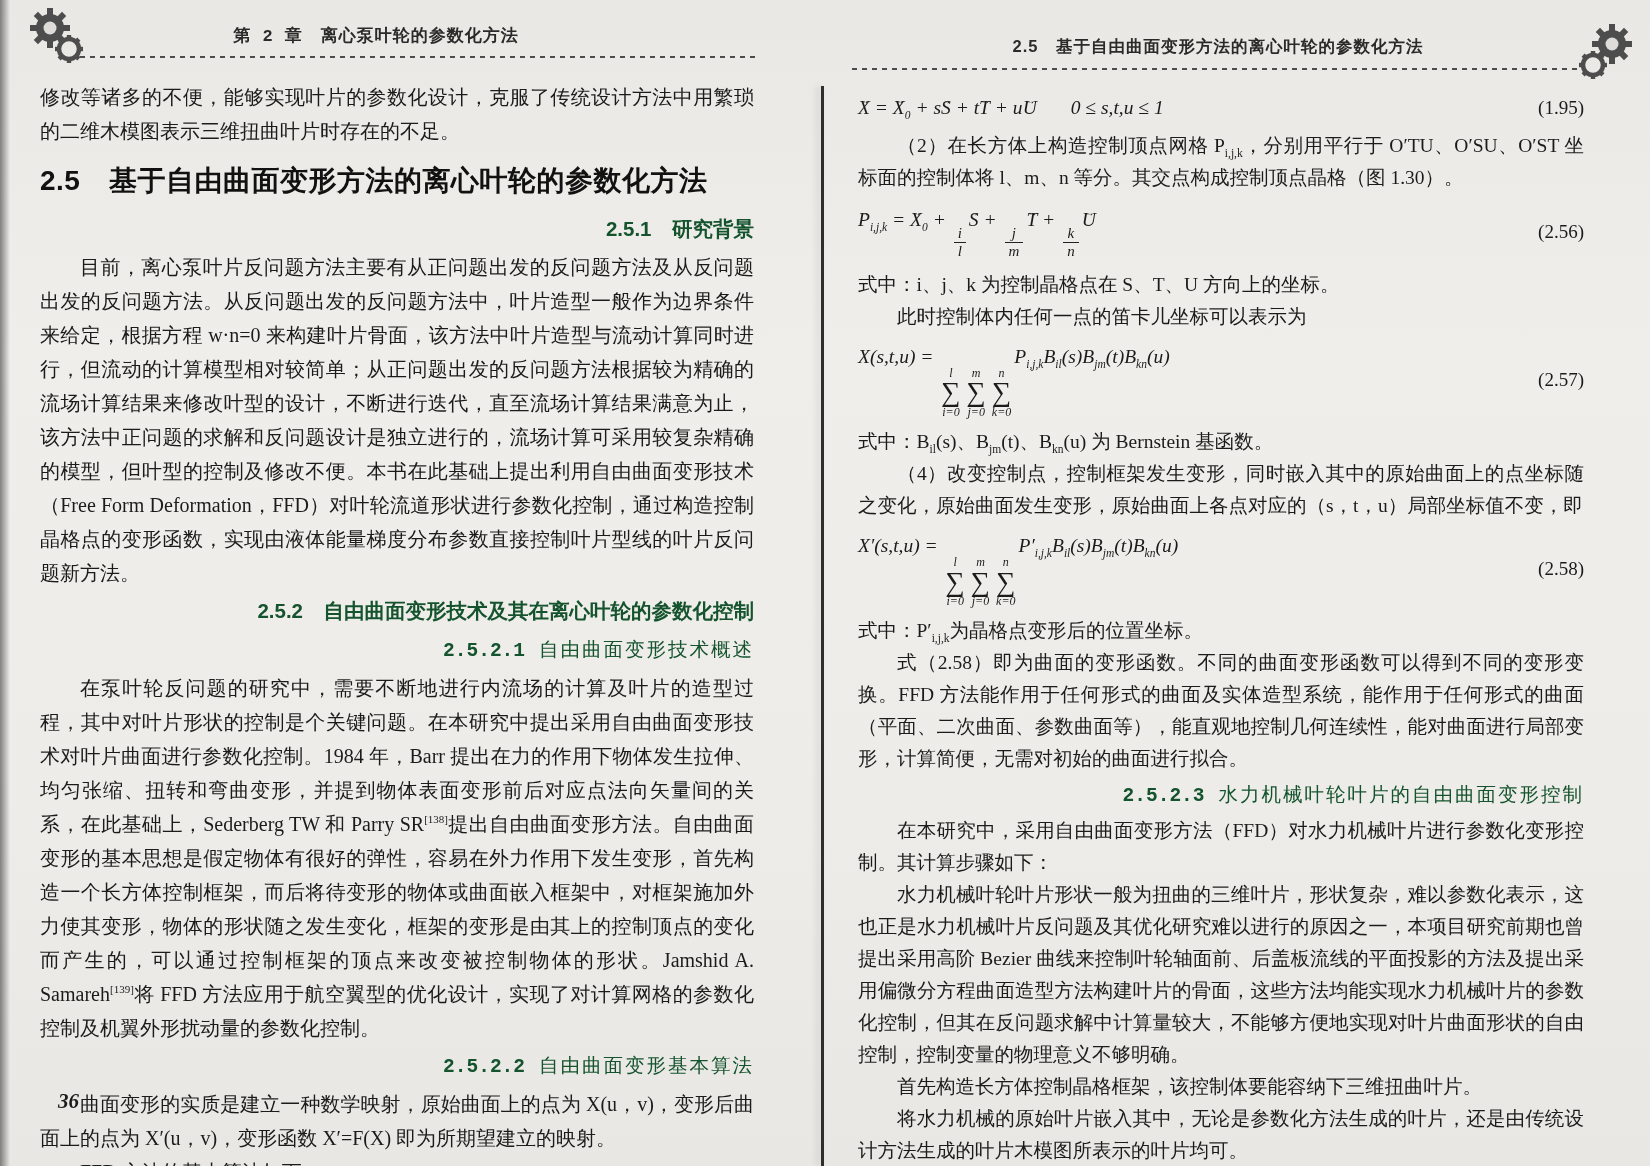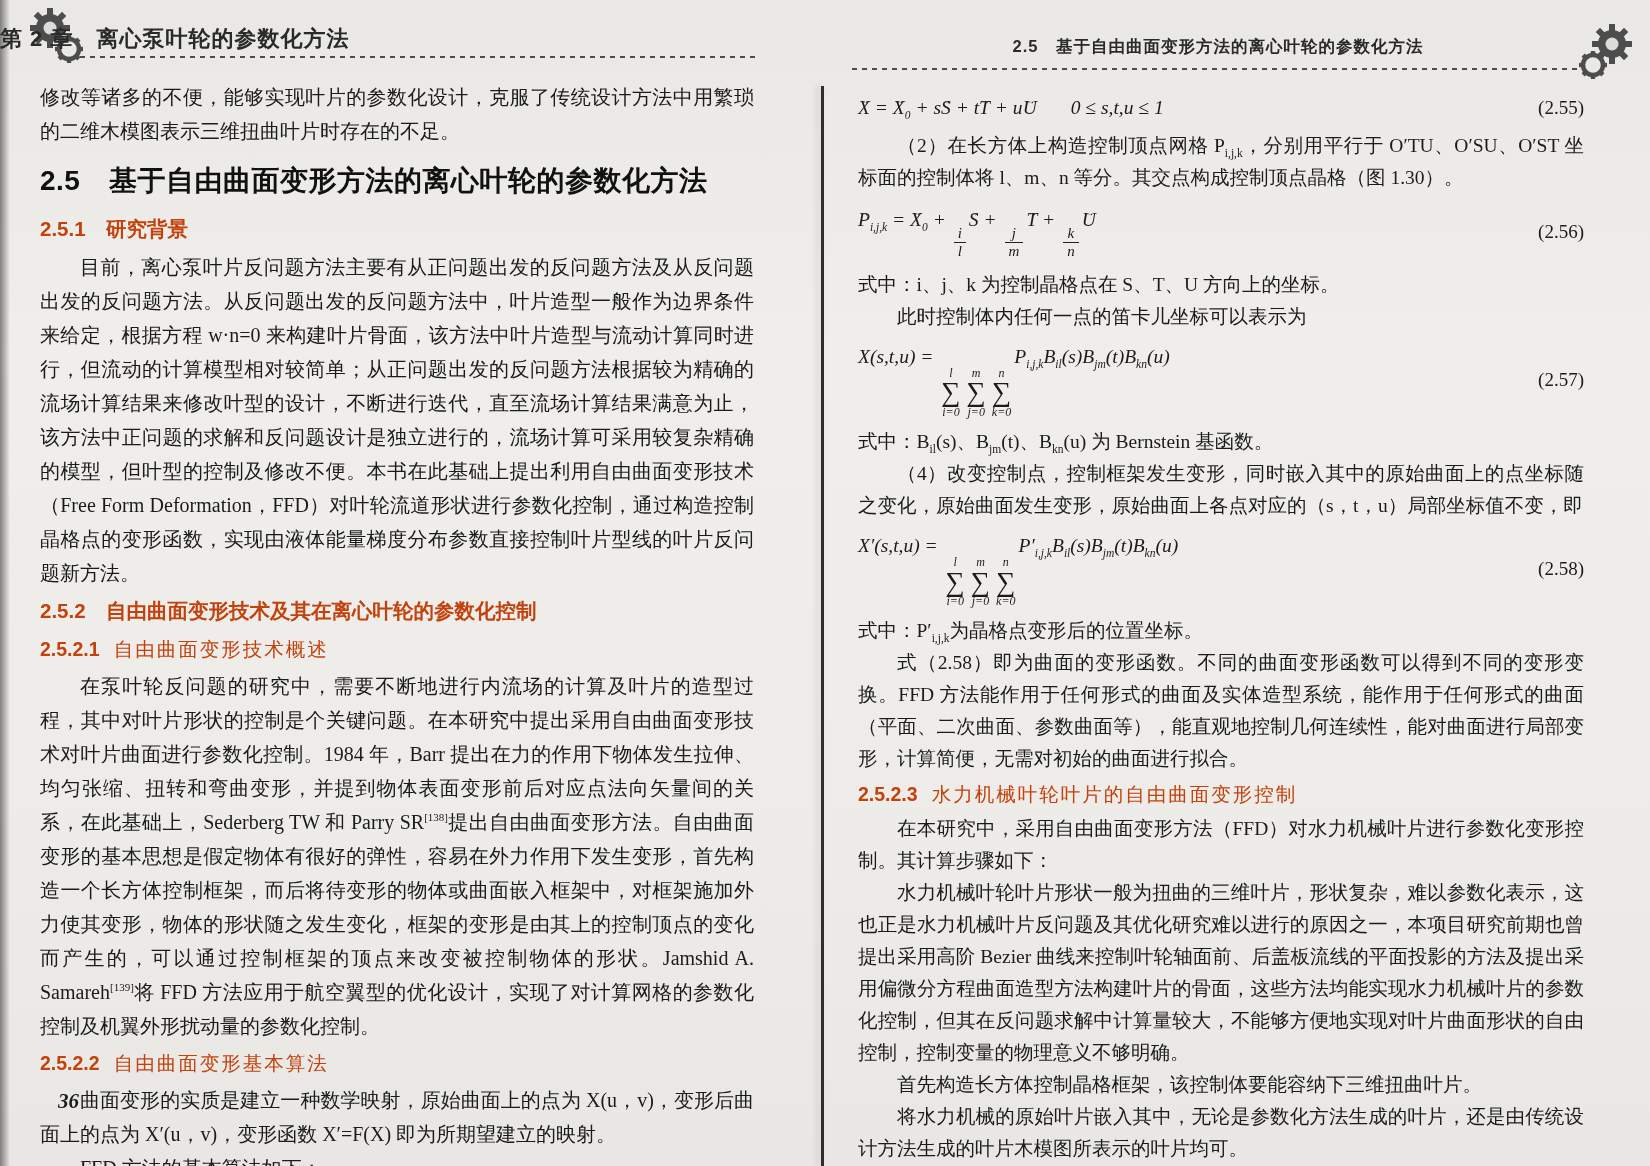--- a/index.html
+++ b/index.html
@@ -14,21 +14,21 @@
     background:linear-gradient(90deg,rgba(40,40,40,.55),rgba(40,40,40,0));}
   .page-divider{position:absolute;left:821px;top:86px;width:3px;height:1080px;background:#2e2e2e;
     box-shadow:-4px 0 6px rgba(0,0,0,.12);}
   .page{position:absolute;top:0;height:1166px;}
   .page-left{left:0;width:822px;}
   .page-right{left:826px;width:824px;}
 
   
   .runhead{position:absolute;font-family:"Liberation Sans","DejaVu Sans",sans-serif;
     font-weight:bold;color:#2a2a2a;letter-spacing:1px;}
-  .runhead-left{left:0;right:70px;top:24px;text-align:left;font-size:22px;}
+  .runhead-left{left:0;right:70px;top:24px;text-align:center;font-size:17px;font-family:Liberation Mono, monospace;}
   .runhead-right{left:30px;right:70px;top:36px;text-align:center;font-size:16.5px;}
   .rule{position:absolute;height:2px;
     background:repeating-linear-gradient(90deg,#4c4c4c 0 5px,transparent 5px 10px);}
   .rule-left{left:80px;right:66px;top:56px;}
   .rule-right{left:26px;right:66px;top:68px;}
   .gears{position:absolute;}
   .gears-left{left:20px;top:4px;}
   .gears-right{right:8px;top:20px;transform:scaleX(-1);}
 
   
@@ -36,23 +36,23 @@
   .content-left{left:40px;width:714px;top:80px;font-size:20px;line-height:34px;}
   .content-right{left:32px;width:726px;top:82px;font-size:19.5px;line-height:32px;}
   p{margin:0;text-indent:2em;}
   p.noindent{text-indent:0;}
   sup{font-size:11px;line-height:0;}
   sub{font-size:11.5px;line-height:0;}
 
   .sec-title{font-family:"Liberation Sans","DejaVu Sans",sans-serif;font-weight:bold;
     font-size:28px;margin:16px 0 14px;text-indent:0;letter-spacing:.5px;text-align:left;color:#111;}
   .sub-head{font-family:"Liberation Sans","DejaVu Sans",sans-serif;font-weight:bold;
-    font-size:20.5px;margin:4px 0 4px;text-indent:0;text-align:left;color:#c2410c;}
+    font-size:20.5px;margin:4px 0 4px;text-indent:0;text-align:right;color:#14532d;}
   .sub-head3{font-size:19.5px;margin:3px 0 3px;}
-  .sub-head3 .num{font-family:Liberation Sans, sans-serif;font-weight:bold;margin-right:14px;}
+  .sub-head3 .num{font-family:Liberation Mono, monospace;font-weight:bold;margin-right:14px;}
   .sub-head3 .ttl{font-weight:normal;letter-spacing:2px;}
 
   
   .eqrow{display:flex;align-items:center;text-indent:0;}
   .eqbody{flex:1;text-align:left;font-style:italic;}
   .eqnum{width:78px;text-align:right;font-style:normal;font-size:19px;}
   .eq255{margin:10px 0 6px;}
   .eq256{margin:10px 0 8px;}
   .eq257{margin:8px 0 6px;}
   .eq258{margin:8px 0 6px;}
@@ -164,21 +164,21 @@
           <circle r="10" fill="none" stroke="#4d4d4d" stroke-width="4.5"></circle>
         </g>
       </g>
     </svg>
   </div>
 
   <div class="content content-right">
 
     <div class="eqrow eq255">
       <span class="eqbody"><span class="vec">X</span><span> = </span><span class="vec">X</span><sub>0</sub><span> + s</span><span class="vec">S</span><span> + t</span><span class="vec">T</span><span> + u</span><span class="vec">U</span><span class="mathsp"></span><span>0 ≤ s,t,u ≤ 1</span></span>
-      <span class="eqnum">(2.55)</span>
+      <span class="eqnum">(1.95)</span>
     </div>
 
     <p><span>（2）在长方体上构造控制顶点网格 P</span><sub>i,j,k</sub><span>，分别用平行于 O′TU、O′SU、O′ST 坐标面的控制体将 l、m、n 等分。其交点构成控制顶点晶格（图 1.30）。</span></p>
 
     <div class="eqrow eq256">
       <span class="eqbody"><span class="vec">P</span><sub>i,j,k</sub><span> = </span><span class="vec">X</span><sub>0</sub><span> + </span><span class="frac">
             <span>i</span>
             <span class="fd">l</span>
           </span><span class="vec">S</span><span> + </span><span class="frac">
             <span>j</span>

